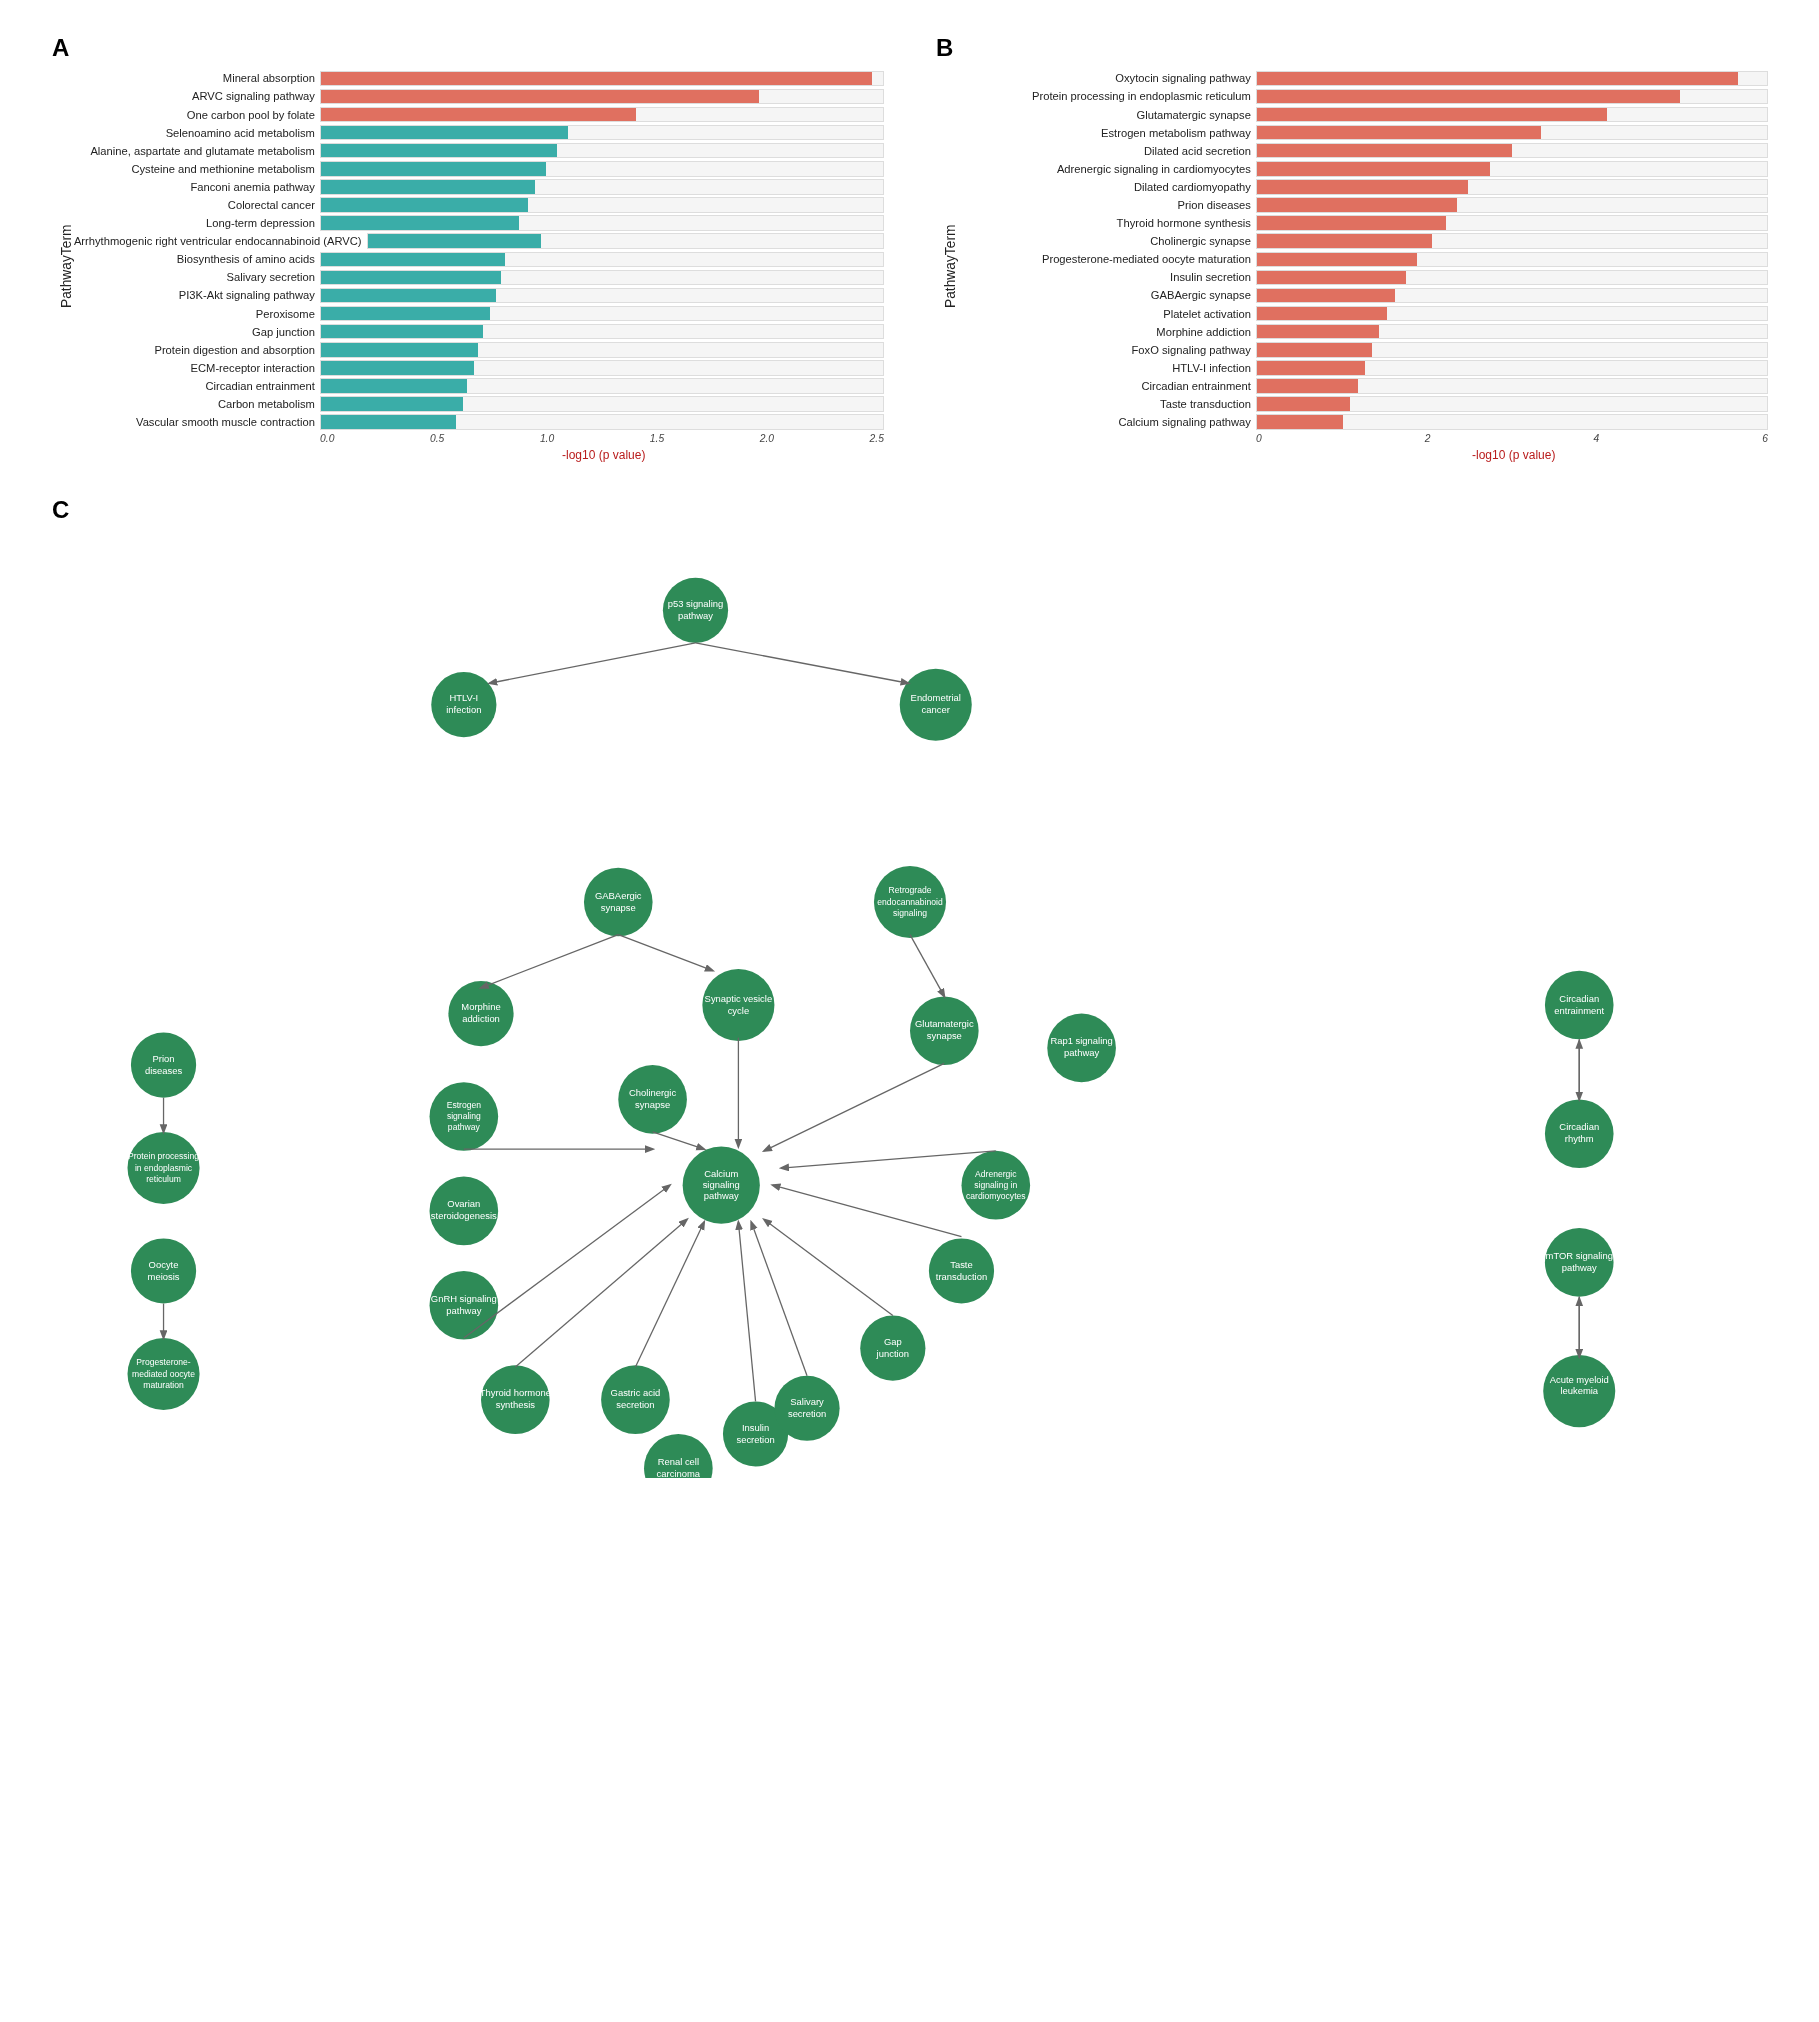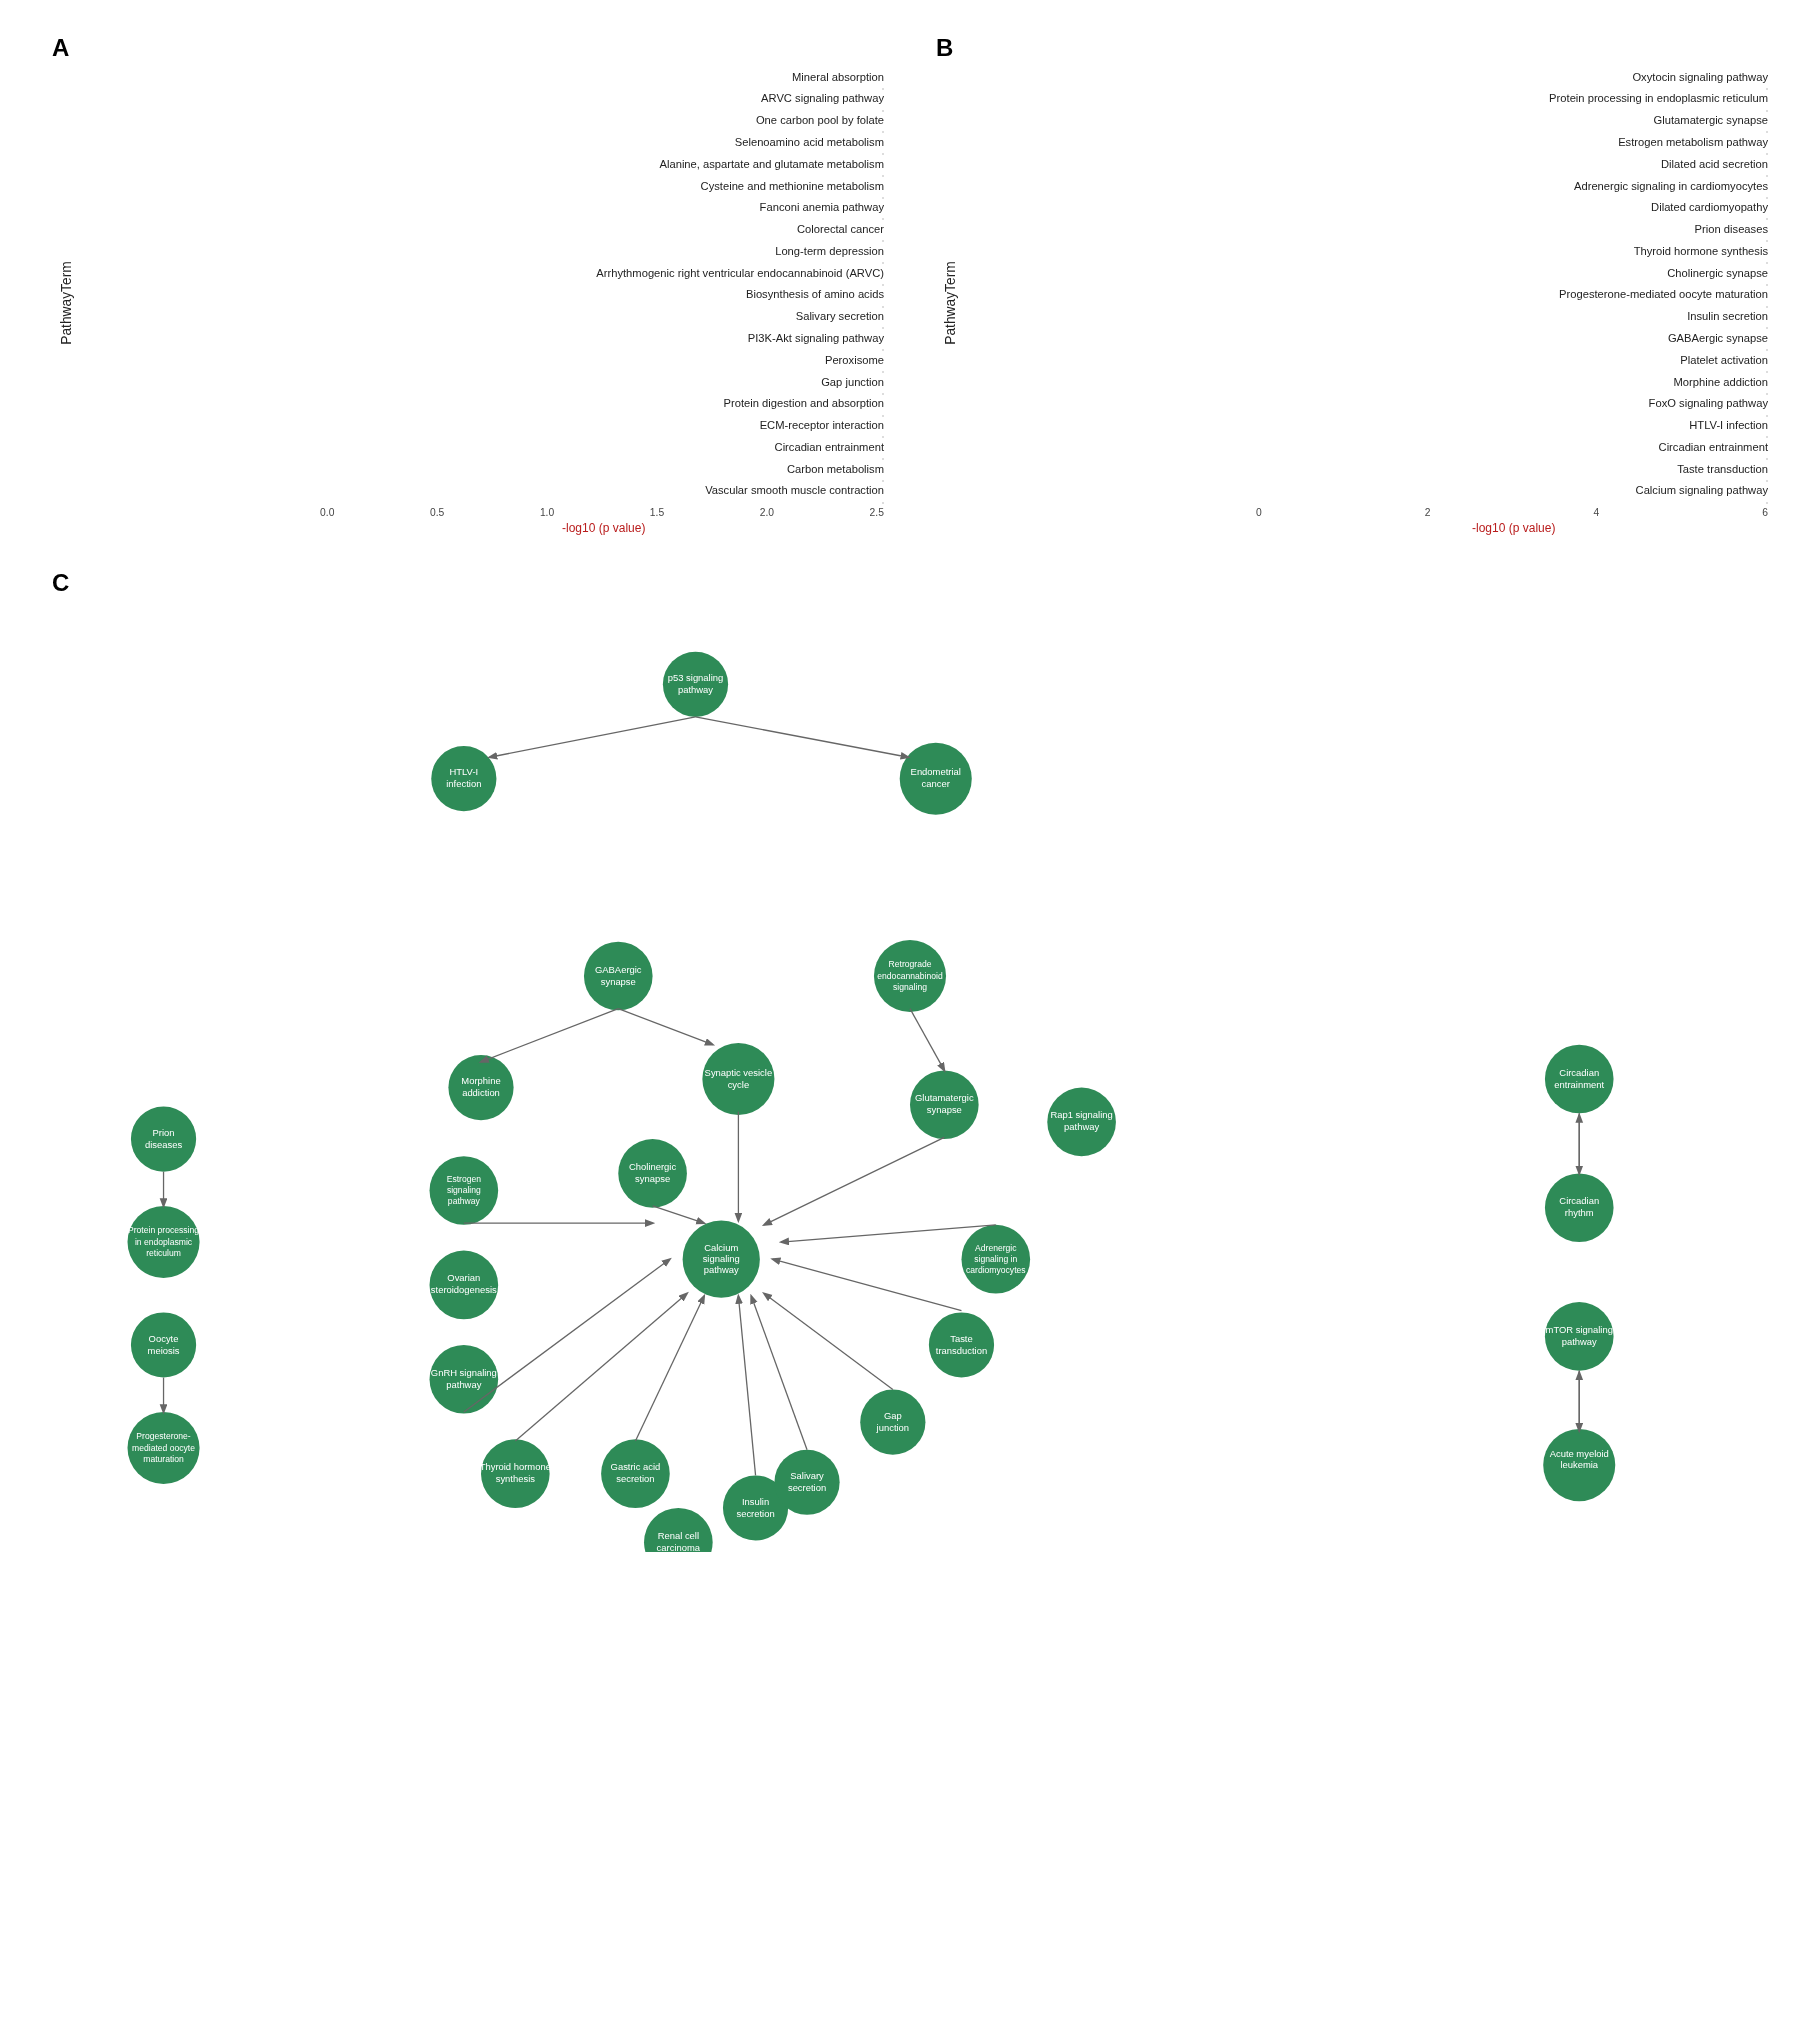--- a/index.html
+++ b/index.html
@@ -54,22 +54,22 @@
       flex-direction: column;
       flex: 1;
     }
     .bars-area {
       display: flex;
       flex-direction: column;
       gap: 2.6px;
     }
     .bar-row {
       display: flex;
-      flex-direction: column;
-      align-items: flex-end;
+      flex-direction: row;
+      align-items: center;
       gap: 5.2px;
     }
     .bar-label {
       text-align: right;
       font-size: 11.2px;
       color: #222;
       white-space: nowrap;
       min-width: 241px;
     }
     .bar-label-b {
@@ -89,20 +89,21 @@
     }
     .bar-coral { background: #E07060; }
     .bar-teal { background: #3AADA8; }
     .x-axis {
       display: flex;
       flex-direction: row;
       margin-top: 3.4px;
       padding-left: 0;
       font-size: 10.3px;
       color: #444;
+      font-style: italic;
     }
     .x-axis-ticks {
       display: flex;
       flex-direction: row;
       justify-content: space-between;
       width: 100%;
       font-size: 10.3px;
     }
     .x-axis-label {
       text-align: center;

